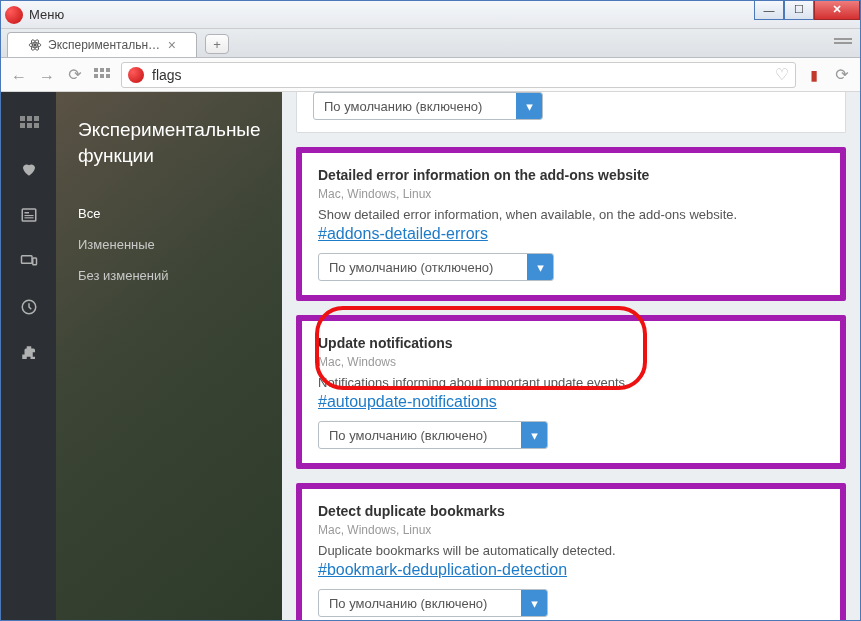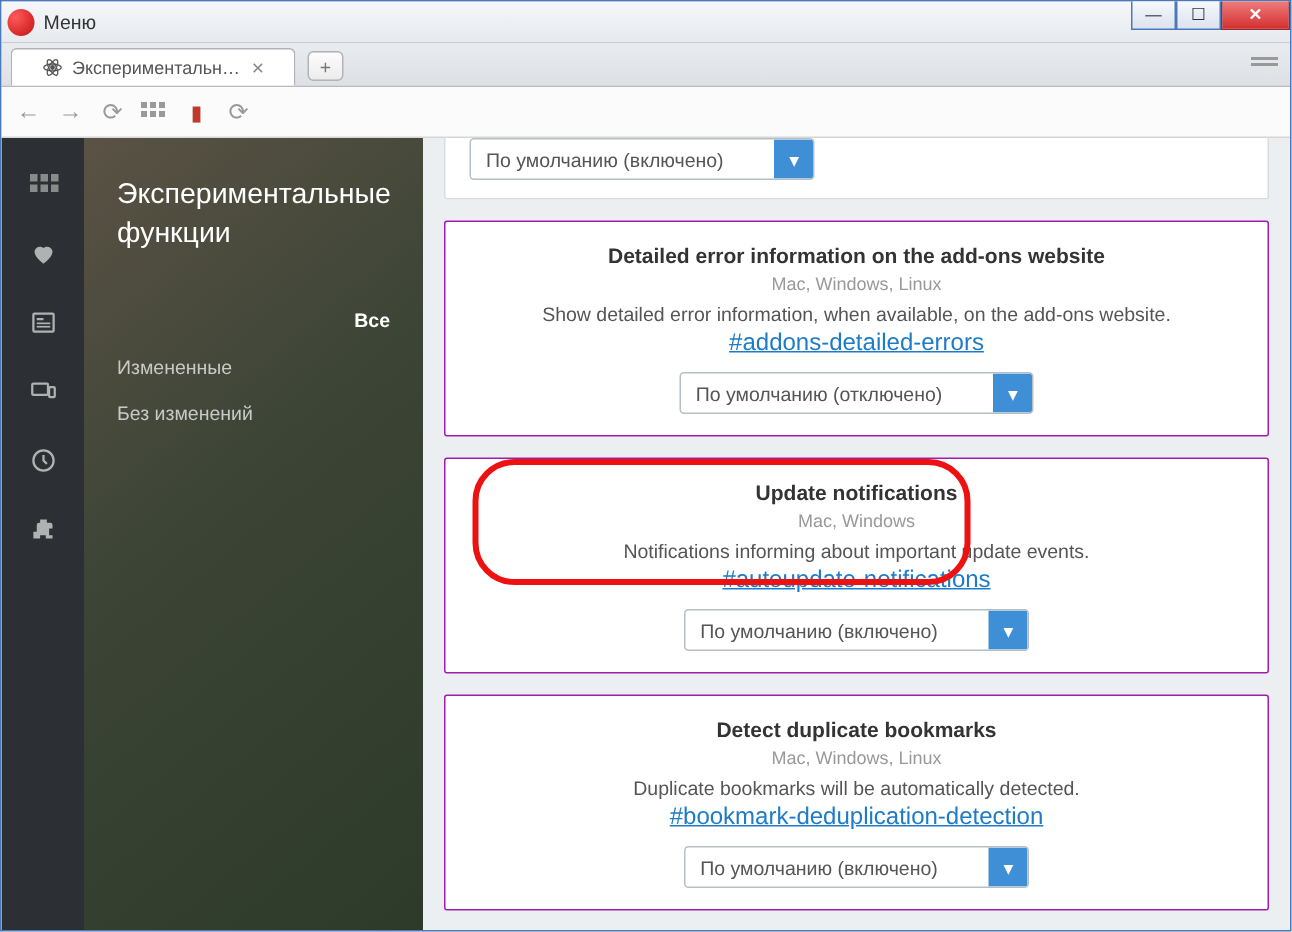--- a/index.html
+++ b/index.html
@@ -172,35 +172,34 @@
     font-size: 19px;
     font-weight: 400;
     line-height: 1.35;
     margin-bottom: 30px;
   }
   .sidebar .filter {
     font-size: 13px;
     padding: 8px 0;
     color: #fff;
   }
-  .sidebar .filter.active { font-weight: 700; text-align: right; }
+  .sidebar .filter.active { font-weight: 400; }
   .sidebar .filter.dim { color: #c9c9c9; }
   
   .main {
     flex: 1 1 auto;
     overflow-y: hidden;
     padding: 0 14px 14px;
   }
   .card {
     background: #fff;
-    border: 1px solid #a21caf;
+    border: 6px solid #a21caf;
     border-radius: 2px;
     padding: 14px 16px;
     margin-top: 14px;
-    text-align: center;
   }
   .partial-card {
     background: #fff;
     border: 1px solid #d9dcde;
     border-left: 1px solid #d9dcde;
     border-right: 1px solid #d9dcde;
     border-top: none;
     border-radius: 0 0 2px 2px;
     padding: 0 16px 12px;
     margin-top: 0;
@@ -291,20 +290,25 @@
   <div class="nav-btn">
     <div class="speed-dial">
         <span></span>
         <span></span>
         <span></span>
         <span></span>
         <span></span>
         <span></span>
       </div>
   </div>
+  <div class="addr">
+    <div class="opera-logo"></div>
+    <input type="text" value="flags" style="">
+    <span class="heart">♡</span>
+  </div>
   <div class="nav-btn dl-icon">▮</div>
   <div class="nav-btn sync-icon">⟳</div>
 </div>
 
 <div class="content">
 
   <div class="rail">
     <div class="rail-item">
       <div class="speed-dial" style="grid-template-columns:repeat(3,5px);grid-template-rows:repeat(2,5px);gap:2px;">
           <span></span>

